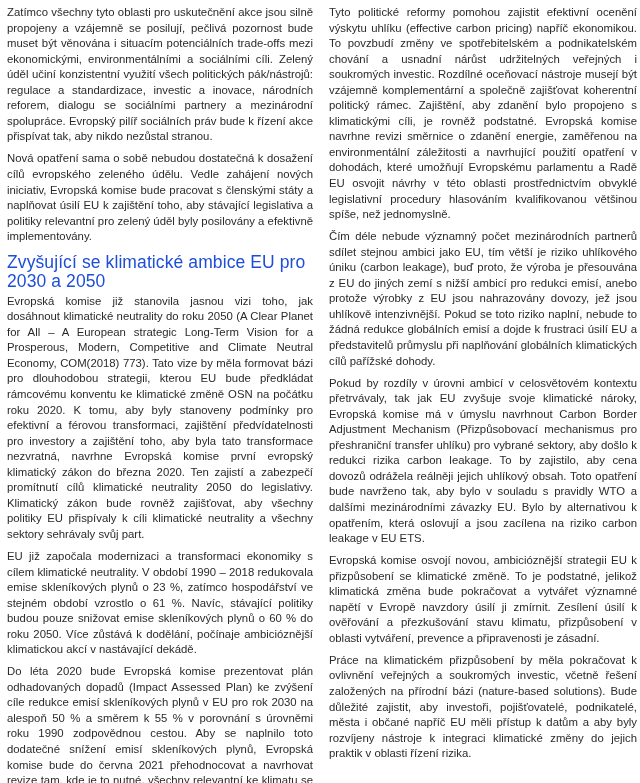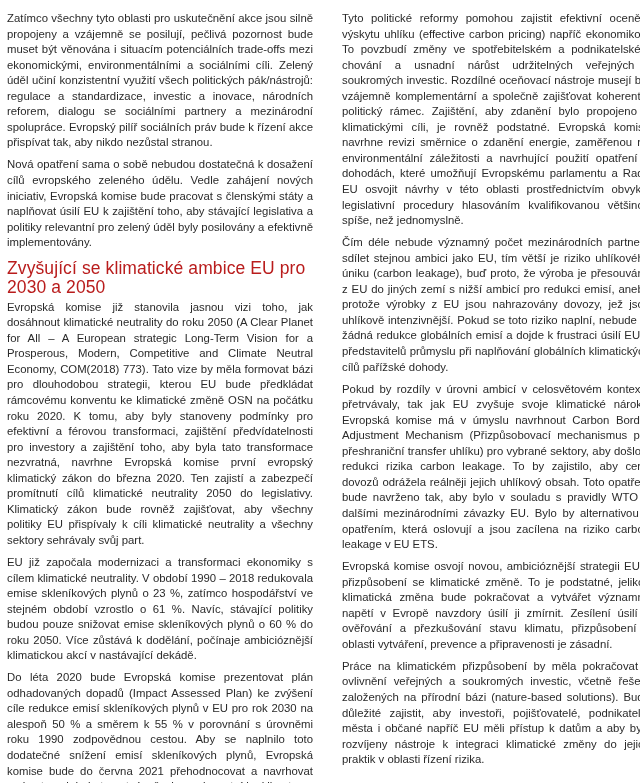--- a/index.html
+++ b/index.html
@@ -1,37 +1,37 @@
 <!DOCTYPE html>
 <html><head>
   <meta charset="utf-8">
   <style>
     html, body { margin: 0; padding: 0; background: #ffffff; }
     body { width: 640px; height: 783px; overflow: hidden; position: relative; }
     .page {
       position: absolute; left: 0; top: 0; width: 640px; height: 783px;
-      display: flex; gap: 29px; box-sizing: border-box;
-      padding: 11px 6px 0 7px;
+      display: flex; gap: 16px; box-sizing: border-box;
+      padding: 5px 6px 0 7px;
       font-family: "Liberation Sans", sans-serif;
       color: #2a2a2a;
     }
     .col { width: 306px; flex: 0 0 306px; }
     .col.right { width: 308px; flex: 0 0 308px; }
     p {
       margin: 0 0 6.5px 0;
       font-size: 11.35px;
       line-height: 15.55px;
       text-align: justify;
       hyphens: none;
     }
     .col.left p:first-child { margin-top: 0; }
     h2 {
       font-family: "Liberation Sans", sans-serif;
       font-weight: normal;
-      color: #b91c1c;
+      color: #1d4ed8;
       font-size: 17.5px;
       line-height: 19px;
       margin: 8px 0 3px 0;
       letter-spacing: 0.1px;
     }
   </style>
 </head>
 <body>
 
 <div class="page">

